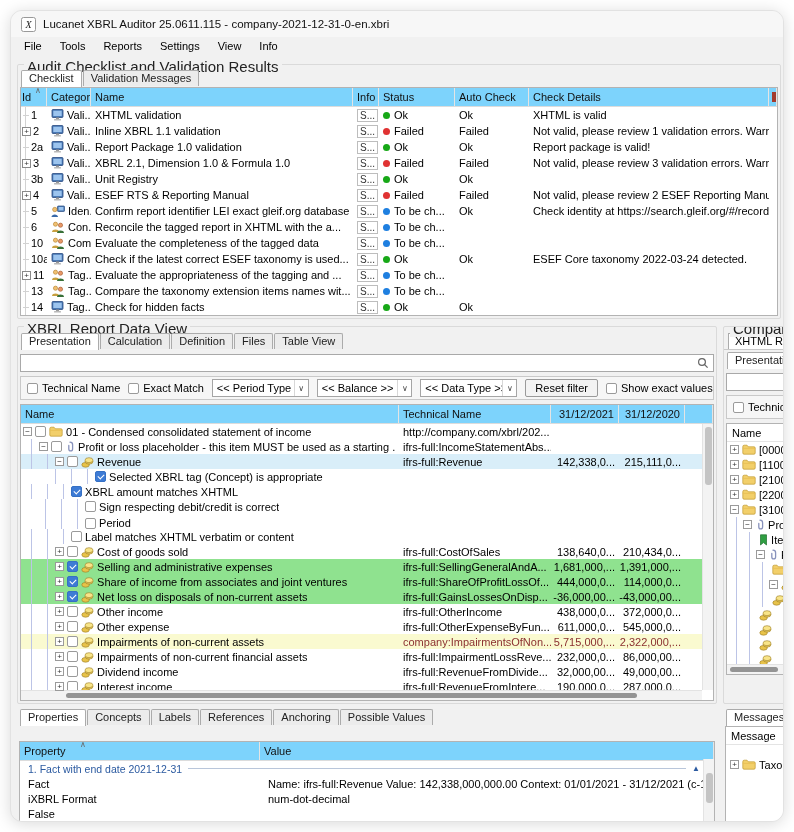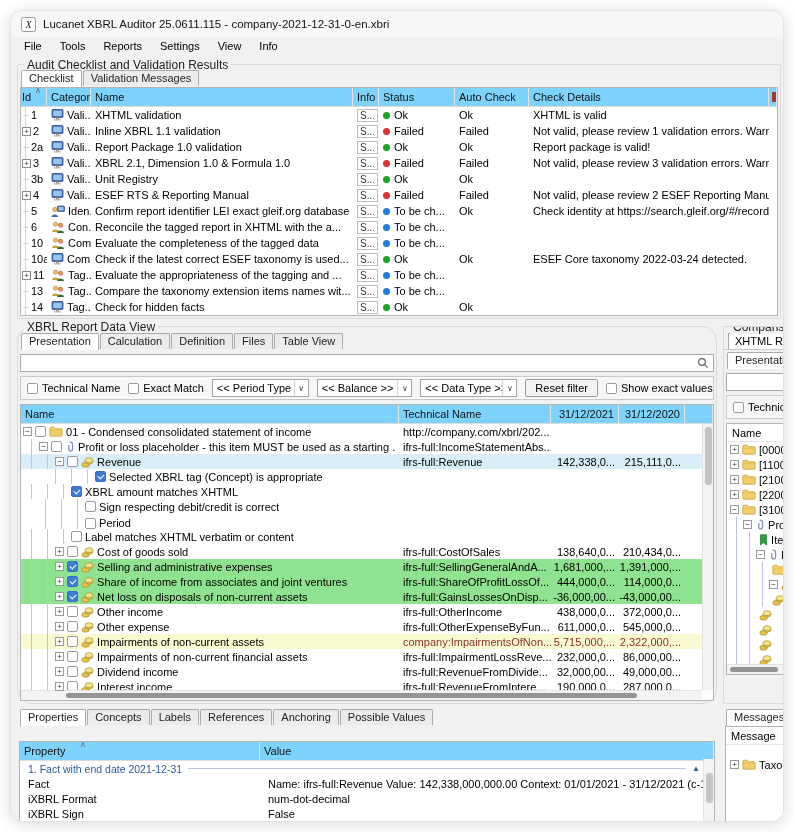--- a/index.html
+++ b/index.html
@@ -7,21 +7,21 @@
   .frame { position:absolute; left:10px; top:10px; width:774px; height:812px; background:#f1f1f1;
            border:1px solid #e2e2e2; border-radius:12px; overflow:hidden;
            box-shadow:0 2px 16px rgba(0,0,0,.15); font-size:11px; color:#000; }
   
   .titlebar { height:26px; display:flex; align-items:center; gap:7px; padding-left:10px; background:#f7f7f7; }
   .title-text { font-size:11.5px; color:#111; }
   .menubar { height:18px; display:flex; align-items:center; padding-left:4px; }
   .mitem { padding:1px 9px; cursor:default; }
   
   .group { position:relative; border:1px solid #dadada; border-radius:2px; background:#f1f1f1; }
-  .gtitle { position:absolute; top:-7px; left:6px; background:#f1f1f1; padding:0 3px; font-size:12px; color:#222; white-space:nowrap; }
+  .gtitle { position:absolute; top:-7px; left:6px; background:#f1f1f1; padding:0 3px; font-size:15px; color:#222; white-space:nowrap; }
   
   .tabstrip { display:flex; align-items:flex-start; padding-left:3px; height:17px; position:relative; z-index:2; }
   .tab { border:1px solid #ababab; border-bottom:none; background:#ececec; padding:1px 7px 2px 7px; font-size:11px;
          margin-right:1px; border-radius:2px 2px 0 0; white-space:nowrap; color:#222; }
   .tab.active { background:#fff; padding-bottom:3px; margin-bottom:-1px; }
   
   .dtable { background:#fff; border:1px solid #b3b3b3; margin:0 2px 2px 2px; overflow:hidden; position:relative; }
   .thead { display:flex; height:19px; align-items:center; border-bottom:1px solid #dcdcdc; background:#7dd3fc; }
   .hc { height:100%; display:flex; align-items:center; padding:0 4px; border-right:1px solid #e4e4e4;
         white-space:nowrap; overflow:hidden; position:relative; color:#111; }
@@ -63,21 +63,21 @@
   .tl::before { content:""; position:absolute; left:8px; top:0; bottom:0; width:1px; background:#bcc4e6; }
   .texp { border-color:#9a9a9a; margin-right:3px; }
   .tlabel { overflow:hidden; white-space:nowrap; }
   .vscroll { position:absolute; right:0; top:19px; bottom:10px; width:11px; background:#f3f3f3; border-left:1px solid #e3e3e3; }
   .vthumb { position:absolute; left:2px; width:7px; border-radius:3px; background:#c4c4c4; }
   .hscroll { position:absolute; left:0; right:11px; bottom:0; height:10px; background:#f3f3f3; border-top:1px solid #e3e3e3; }
   .hthumb { position:absolute; top:2px; height:5px; border-radius:3px; background:#949494; }
   
   .audit.group { margin:9px 2px 0 6px; padding-top:5px; }
   .mainrow { display:flex; gap:6px; margin-top:7px; padding-left:6px; height:378px; }
-  .xbrl.group { width:700px; flex:none; padding-top:6px; display:flex; flex-direction:column;border-radius:15px; }
+  .xbrl.group { width:700px; flex:none; padding-top:6px; display:flex; flex-direction:column; }
   .xbrl .dtable { flex:1; }
   .cmp.group { width:170px; flex:none; padding-top:6px; overflow:hidden; }
   .subtab { display:inline-block; border:1px solid #ababab; border-bottom:none; background:#fff;
             padding:1px 6px 2px 6px; margin-left:3px; white-space:nowrap; }
   .treebox { background:#fff; border:1px solid #b3b3b3; margin:0 2px 2px 2px; position:relative; overflow:hidden; }
   .tb-head { height:18px; display:flex; align-items:center; padding:0 5px; border-bottom:1px solid #e4e4e4; }
   .titem { display:flex; align-items:center; height:15px; white-space:nowrap; overflow:hidden; }
   .ind { width:13px; flex:none; align-self:stretch; position:relative; }
   .ind::before { content:""; position:absolute; left:6px; top:0; bottom:0; width:1px; background:#bcc4e6; }
   .bottomrow { display:flex; gap:6px; margin-top:5px; padding-left:6px; height:124px; }
@@ -1128,21 +1128,20 @@
         <div id="prop-body">
             <div class="trow trow15" style="height: 15px; padding-left: 4px;">
               <span class="cell p0">Fact</span>
               <span class="cell p1">Name: ifrs-full:Revenue Value: 142,338,000,000.00 Context: 01/01/2021 - 31/12/2021 (c-1) Unit: EUR (Id: u-1) De...</span>
             </div>
             <div class="trow trow15" style="height: 15px; padding-left: 4px;">
               <span class="cell p0">iXBRL Format</span>
               <span class="cell p1">num-dot-decimal</span>
             </div>
             <div class="trow trow15" style="height: 15px; padding-left: 4px;">
-              <span class="cell p0">iXBRL Sign</span>
               <span class="cell p1">False</span>
             </div>
             <div class="trow trow15" style="height: 15px; padding-left: 10px;">
               <span class="cell p0">Unit</span>
               <span class="cell p1">EUR</span>
             </div>
           </div>
         <div class="vscroll" style="top:17px; bottom:0;">
             <div class="vthumb" style="top:14px; height:30px;"></div>
           </div>

